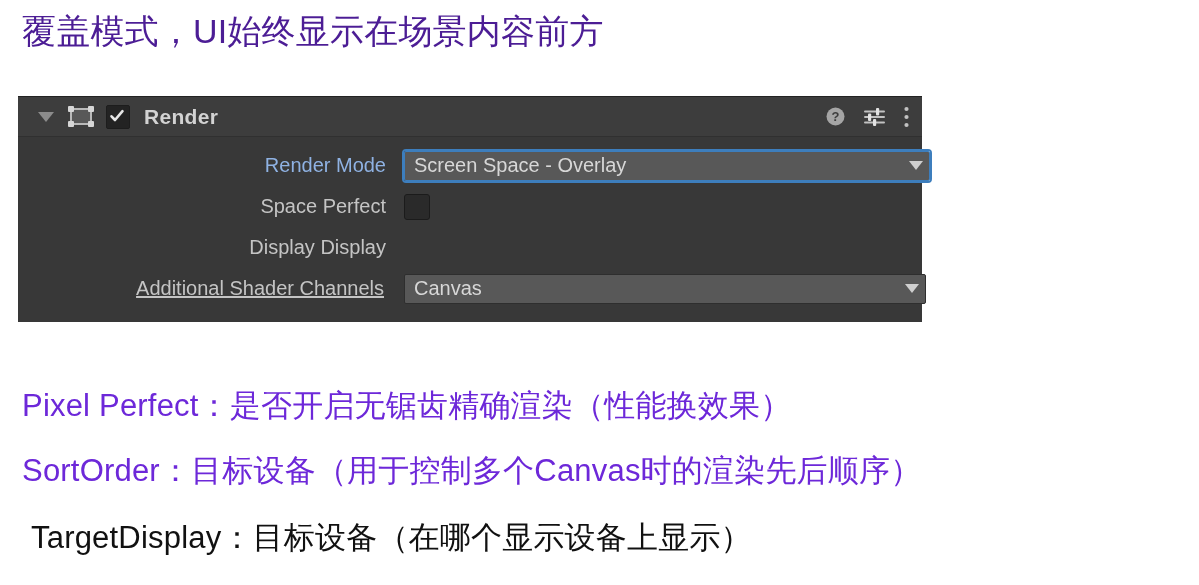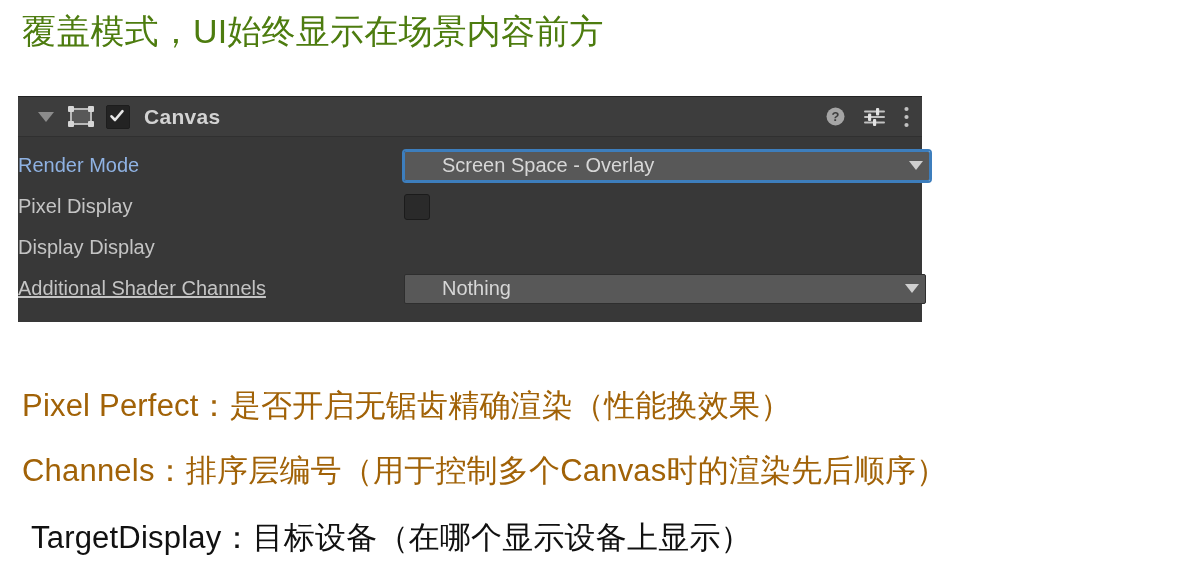--- a/index.html
+++ b/index.html
@@ -20,24 +20,24 @@
   .annot {
     position: absolute;
     white-space: nowrap;
     font-size: 31px;
     line-height: 1;
     letter-spacing: 0.2px;
   }
   .annot-title {
     left: 22px;
     top: 14px;
-    color: #4d7c0f;
+    color: #4c1d95;
     font-size: 34px;
   }
-  .annot-red { color: #a16207; }
+  .annot-red { color: #6d28d9; }
   .annot-black { color: #111111; margin-left: 9px; }
   .annot-1 { left: 22px; top: 390px; }
   .annot-2 { left: 22px; top: 455px; }
   .annot-3 { left: 22px; top: 522px; }
 
   
   .inspector {
     position: absolute;
     left: 18px;
     top: 96px;
@@ -122,21 +122,21 @@
   .row {
     height: 41px;
     display: flex;
     align-items: center;
     position: relative;
   }
   .row-label {
     position: absolute;
     left: 0;
     width: 368px;
-    text-align: left;
+    text-align: right;
     color: #c4c4c4;
     font-size: 20px;
     white-space: nowrap;
   }
   .row-label.blue { color: #8fb2e3; }
   .row-label.wide { width: 366px; text-decoration: underline; }
 
   .field-area {
     position: absolute;
     left: 386px;
@@ -149,21 +149,21 @@
     border: 1px solid #2e2e2e;
     border-radius: 2px;
     display: flex;
     align-items: center;
     padding: 0 6px 0 9px;
     box-sizing: border-box;
     color: #d7d7d7;
     font-size: 20px;
     white-space: nowrap;
   }
-  .dropdown .dd-label { flex: 1 1 auto; margin-left: 28px; }
+  .dropdown .dd-label { flex: 1 1 auto; }
   .dd-arrow {
     width: 0; height: 0;
     border-left: 7px solid transparent;
     border-right: 7px solid transparent;
     border-top: 9px solid #cfcfcf;
     margin-left: 8px;
     flex: 0 0 auto;
   }
   .dropdown.focused {
     outline: 2px solid #3d7ebd;
@@ -211,21 +211,21 @@
         <i class="bl"></i>
         <i class="br"></i>
     </div>
 
     <div class="enable-check">
       <svg width="16" height="16" viewBox="0 0 16 16">
         <path d="M2.5 8.3 L6 12 L13.5 3.2" stroke="#e6e6e6" stroke-width="2.6" fill="none" stroke-linecap="round" stroke-linejoin="round"></path>
       </svg>
     </div>
 
-    <div class="comp-title">Canvas</div>
+    <div class="comp-title">Render</div>
 
     <div class="header-icons">
       <span class="hdr-icon">
         <svg width="21" height="21" viewBox="0 0 21 21">
           <circle cx="10.5" cy="10.5" r="9" fill="#a5a5a5"></circle>
           <text x="10.5" y="15.4" font-size="13" font-weight="bold" text-anchor="middle" fill="#3d3d3d" font-family="Liberation Sans, sans-serif">?</text>
         </svg>
       </span>
       <span class="hdr-icon">
         <svg width="23" height="21" viewBox="0 0 23 21">
@@ -257,39 +257,39 @@
       <div class="row-label blue">Render Mode</div>
       <div class="field-area" style="width:526px;">
         <div class="dropdown focused">
           <span class="dd-label">Screen Space - Overlay</span>
           <span class="dd-arrow"></span>
         </div>
       </div>
     </div>
 
     <div class="row">
-      <div class="row-label">Pixel Display</div>
+      <div class="row-label">Space Perfect</div>
       <div class="field-area">
         <div class="checkbox-field"></div>
       </div>
     </div>
 
 
     <div class="row">
       <div class="row-label">Display Display</div>
     </div>
 
     <div class="row">
       <div class="row-label wide">Additional Shader Channels</div>
       <div class="field-area" style="width:522px;">
         <div class="dropdown">
-          <span class="dd-label">Nothing</span>
+          <span class="dd-label">Canvas</span>
           <span class="dd-arrow"></span>
         </div>
       </div>
     </div>
 
   </div>
 </div>
 
 <div class="annot annot-1 annot-red">Pixel Perfect：是否开启无锯齿精确渲染（性能换效果）</div>
-<div class="annot annot-2 annot-red">Channels：排序层编号（用于控制多个Canvas时的渲染先后顺序）</div>
+<div class="annot annot-2 annot-red">SortOrder：目标设备（用于控制多个Canvas时的渲染先后顺序）</div>
 <div class="annot annot-3 annot-black">TargetDisplay：目标设备（在哪个显示设备上显示）</div>
 
 </body></html>

